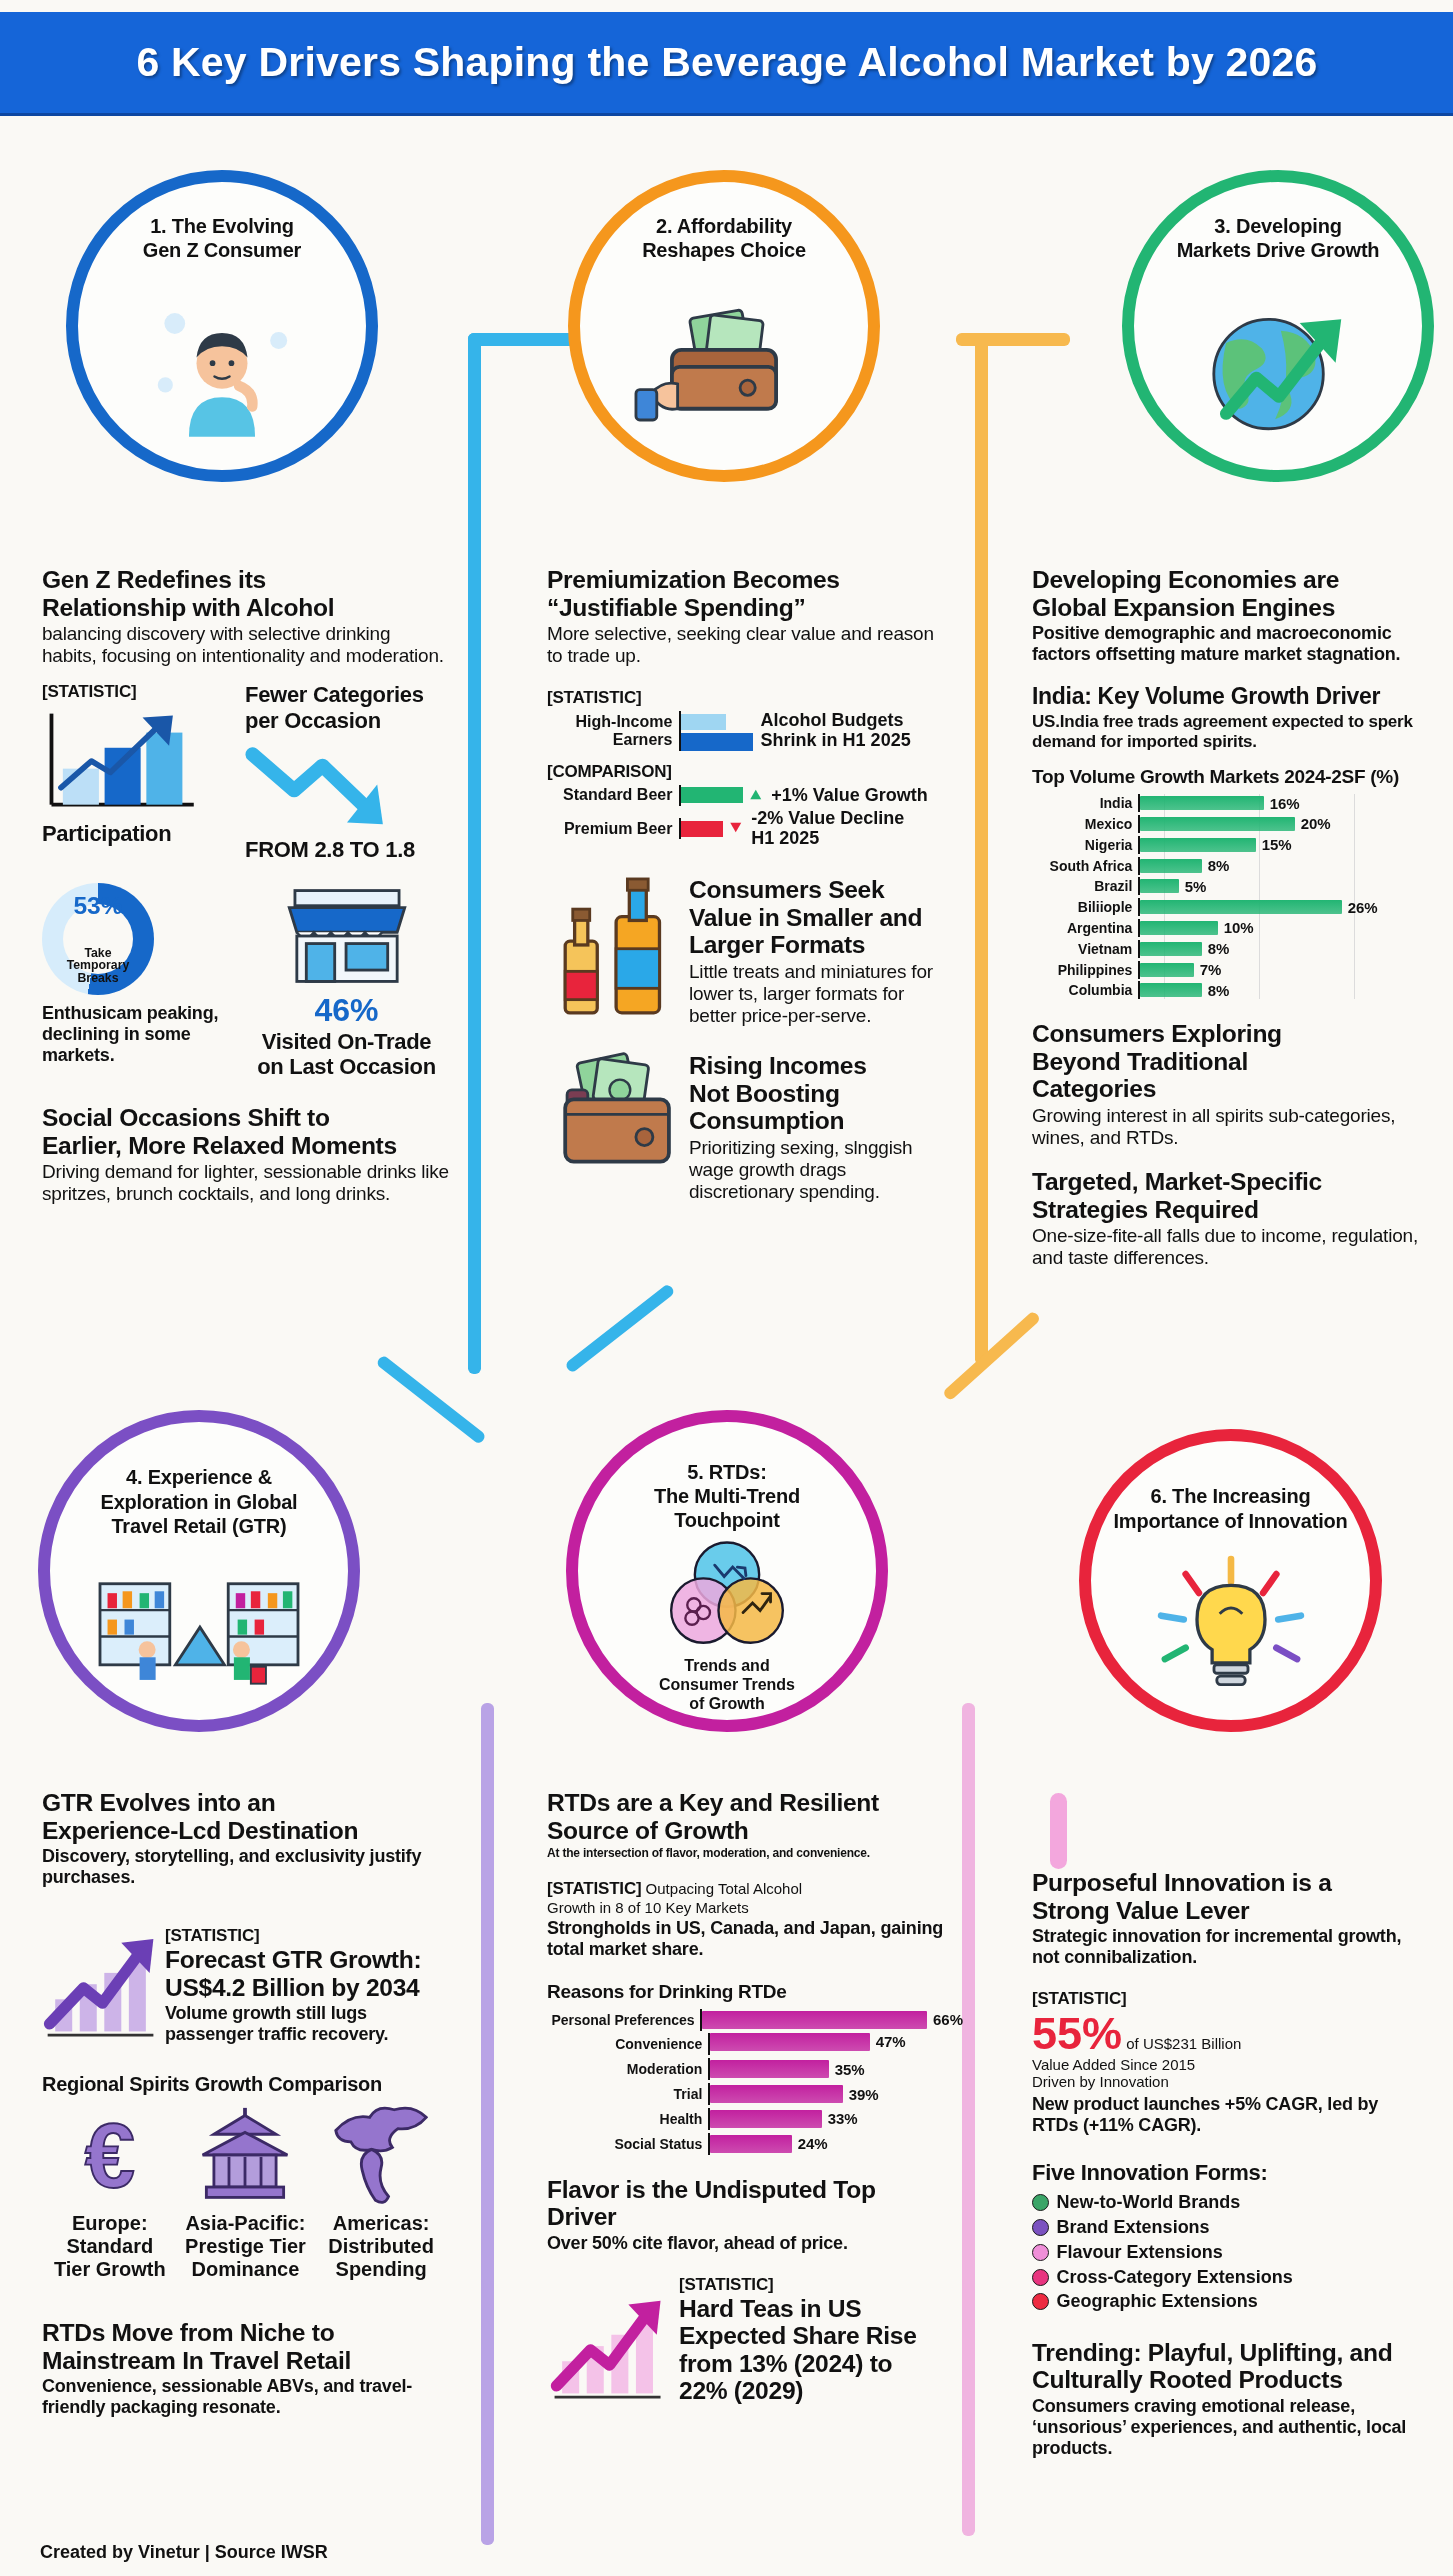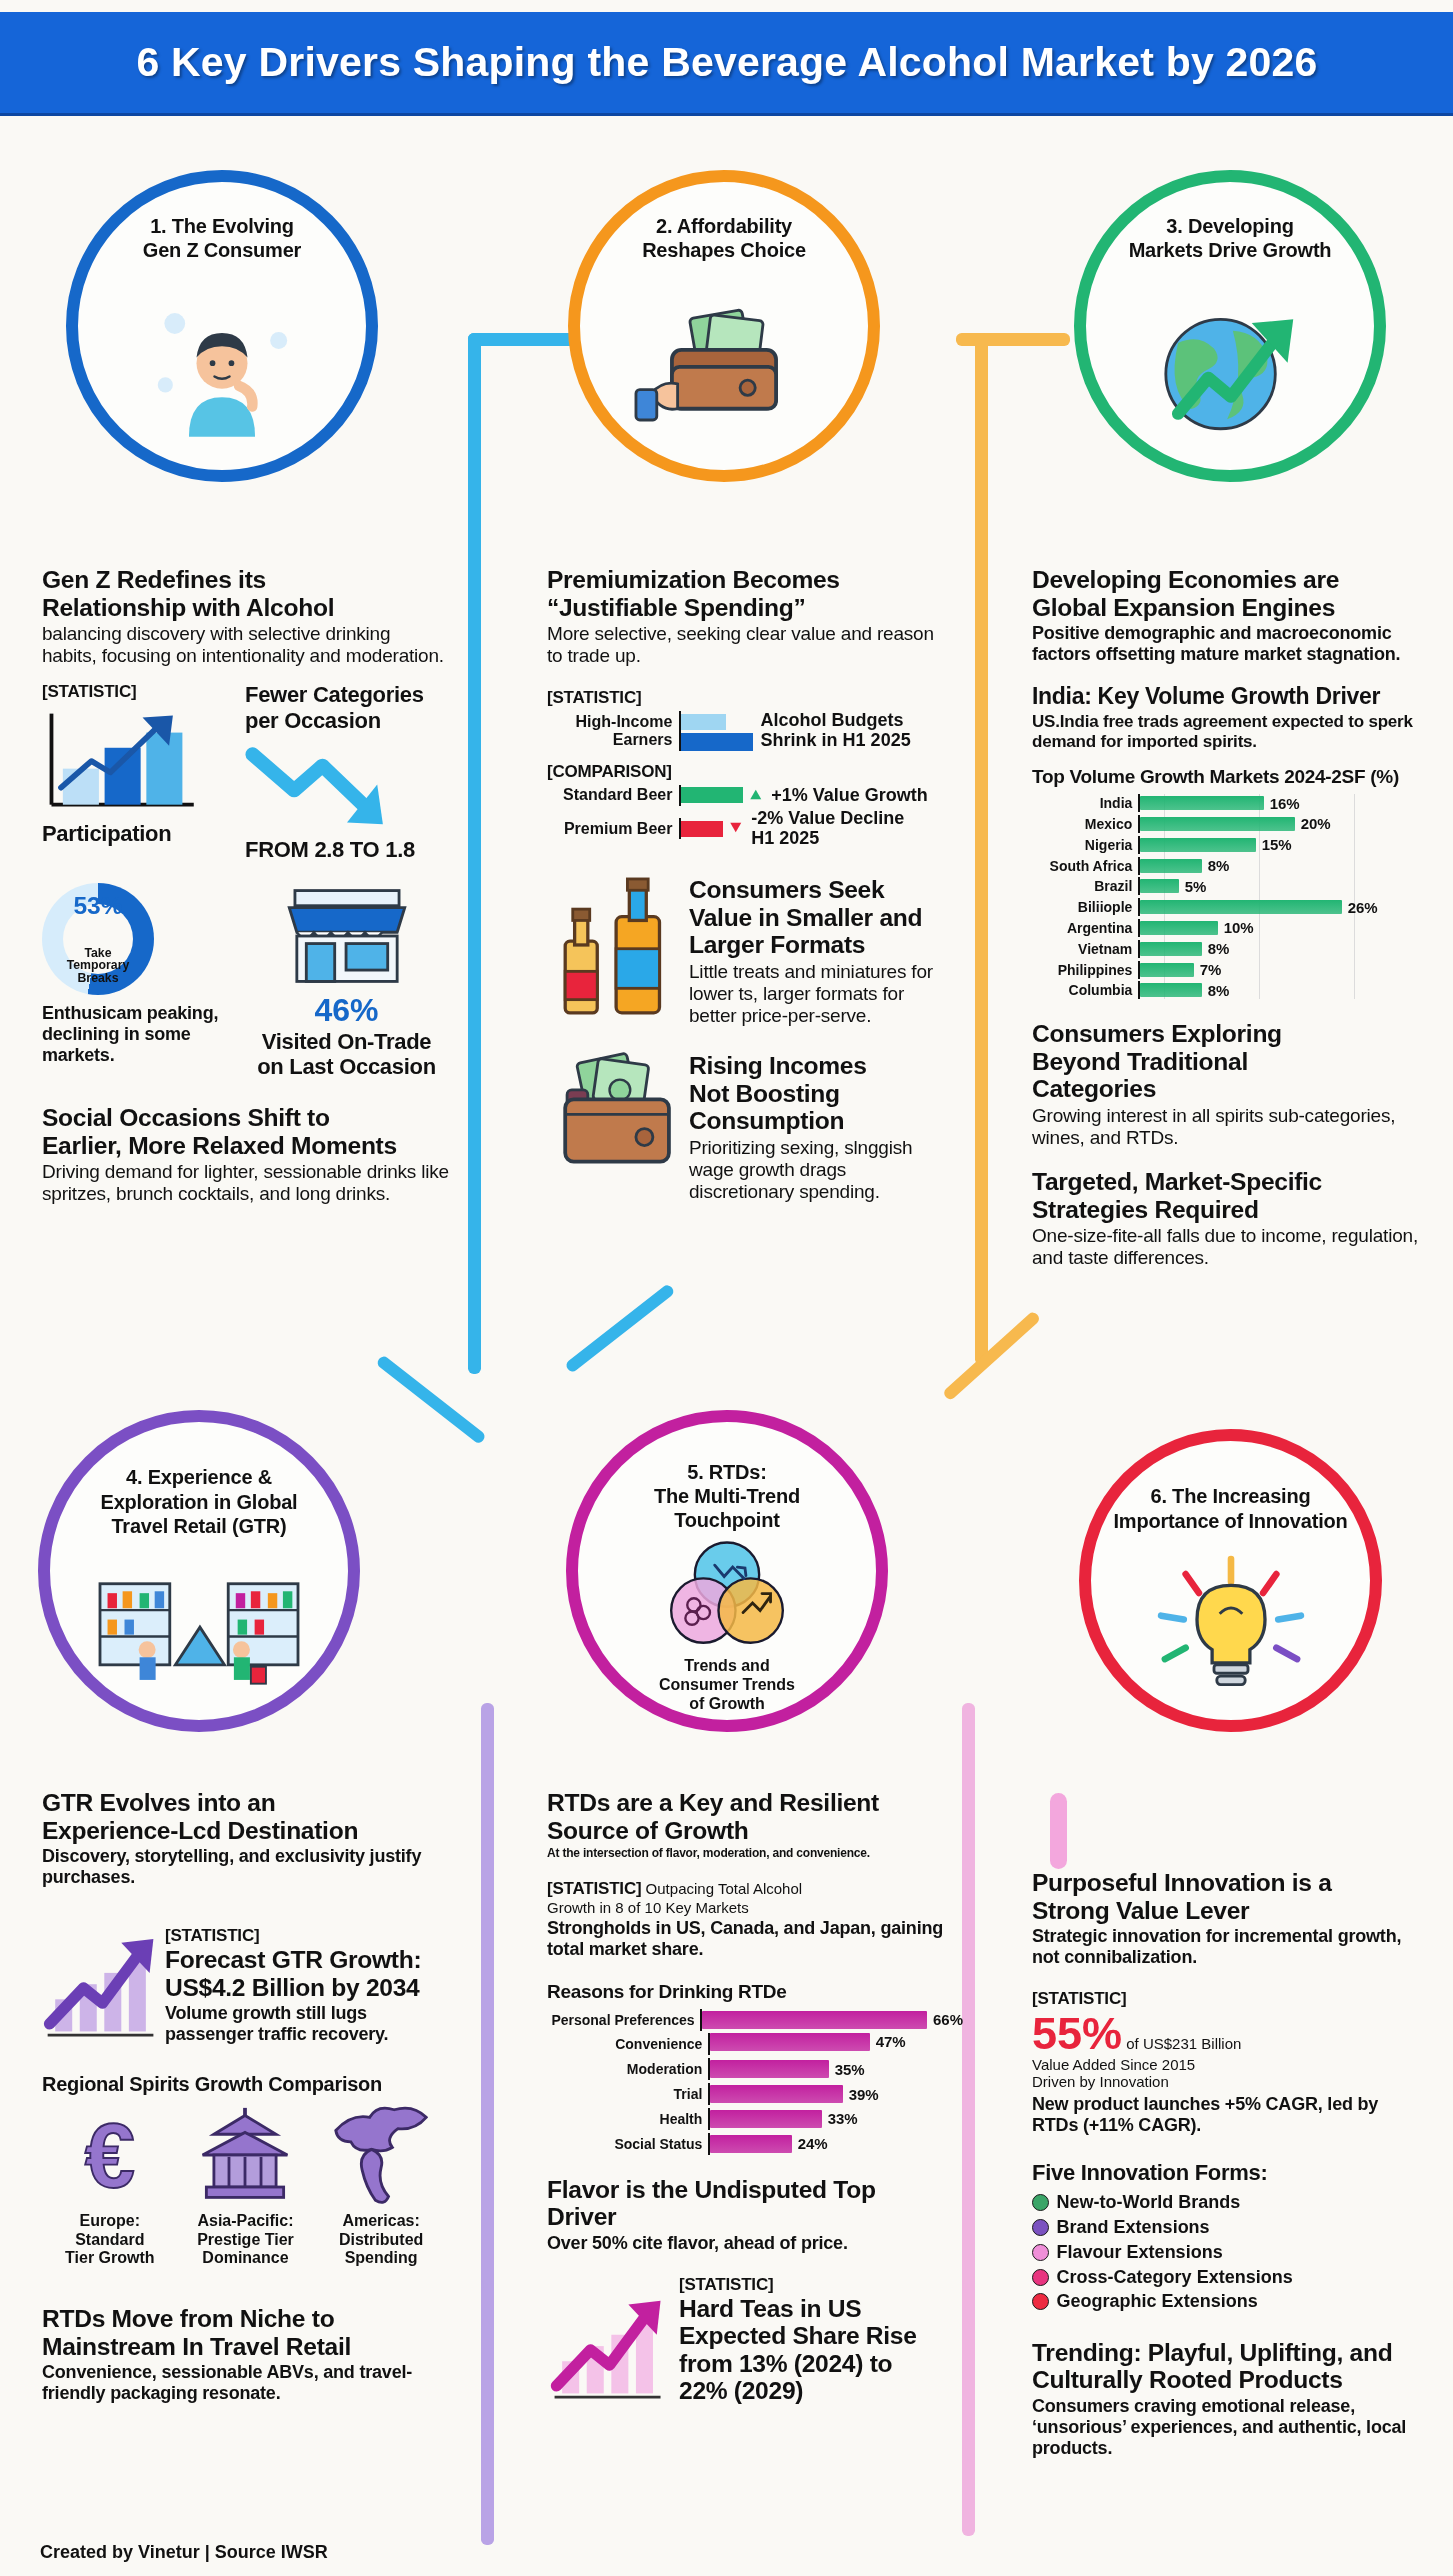--- a/index.html
+++ b/index.html
@@ -64,21 +64,21 @@
   .legend-dot{width:17px;height:17px;border-radius:50%;border:1.9px solid #1a1a1a;margin-right:7.6px;flex:none;}
   .legend-item{display:flex;align-items:center;margin-top:3.8px;font-size:18px;font-weight:bold;}
   .footer{position:absolute;left:40px;bottom:13.2px;font-size:18px;font-weight:bold;z-index:6;}
   .cmprow{display:flex;align-items:center;margin-top:2.8px;}
   .cmplab{font-size:16px;font-weight:bold;width:132px;text-align:right;padding-right:6.6px;}
   .cmpbar{border-left:2.8px solid #111;padding-left:0;height:21px;display:flex;align-items:center;}
   .cmptext{font-size:18px;font-weight:bold;margin-left:7.6px;line-height:1.1;}
   .arrowg{color:#22b573;font-size:20px;margin-left:4.7px;}
   .arrowr{color:#e8243c;font-size:20px;margin-left:4.7px;}
   .regcell{width:33.33%;text-align:center;}
-  .regcap{font-size:16px;font-weight:bold;line-height:1.15;margin-top:5.7px;}
+  .regcap{font-size:20px;font-weight:bold;line-height:1.15;margin-top:5.7px;}
 </style>
 </head>
 <body>
 
 <div class="header">
   <h1>6 Key Drivers Shaping the Beverage Alcohol Market by 2026</h1>
 </div>
 
 <div class="conn" style="left:468px;top:333px;width:170px;height:13.2px;background:#35b4ea;"></div>
 <div class="conn" style="left:956px;top:333px;width:114px;height:13.2px;background:#f7b94e;"></div>
@@ -119,21 +119,21 @@
       <rect x="78" y="24" width="56" height="46" rx="4" fill="#b6e6bd" stroke="#2e3a47" stroke-width="3" transform="rotate(7 106 47)"></rect>
       <rect x="40" y="58" width="110" height="62" rx="10" fill="#a8643c" stroke="#2e3a47" stroke-width="4"></rect>
       <rect x="40" y="76" width="110" height="44" rx="8" fill="#c07a4c" stroke="#2e3a47" stroke-width="4"></rect>
       <circle cx="120" cy="98" r="8" fill="#a8643c" stroke="#2e3a47" stroke-width="3"></circle>
       <path d="M18 104 q12-14 28-10 l0 26 q-18 4-28-16z" fill="#f6c39c" stroke="#2e3a47" stroke-width="3"></path>
       <rect x="2" y="100" width="22" height="32" rx="4" fill="#3e86d8" stroke="#2e3a47" stroke-width="3"></rect>
     </svg>
   </div>
 </div>
 
-<div class="circle" style="left:1074px;top:170px;width:312px;height:312px;border:12.3px solid #22b573;align-items:center;">
+<div class="circle" style="left:1122px;top:170px;width:312px;height:312px;border:12.3px solid #22b573;align-items:center;">
   <div class="ctitle" style="white-space:pre-line;">3. Developing
 Markets Drive Growth</div>
   <div class="art">
     <svg width="180" height="151" viewBox="0 0 190 160">
       <circle cx="85" cy="88" r="58" fill="#4fb3e8" stroke="#2e3a47" stroke-width="3"></circle>
       <path d="M40 55 q22-10 38 6 q10 14 -6 22 q-18 8 -10 24 q6 14 -8 18 q-26-20 -14-70z" fill="#5cc27a"></path>
       <path d="M98 42 q28 2 36 26 q4 20 -16 24 q-16 2 -10 18 q6 18 -16 26 q20-44 6-94z" fill="#5cc27a"></path>
       <path d="M40 130 L72 92 L96 112 L150 42" stroke="#22b573" stroke-width="13" fill="none" stroke-linecap="round" stroke-linejoin="round"></path>
       <path d="M118 34 L162 30 L156 76 Z" fill="#22b573"></path>
     </svg>

